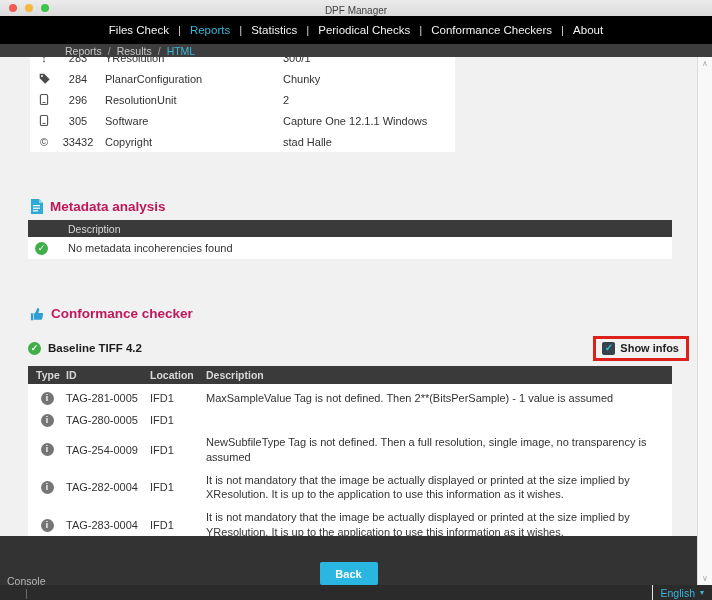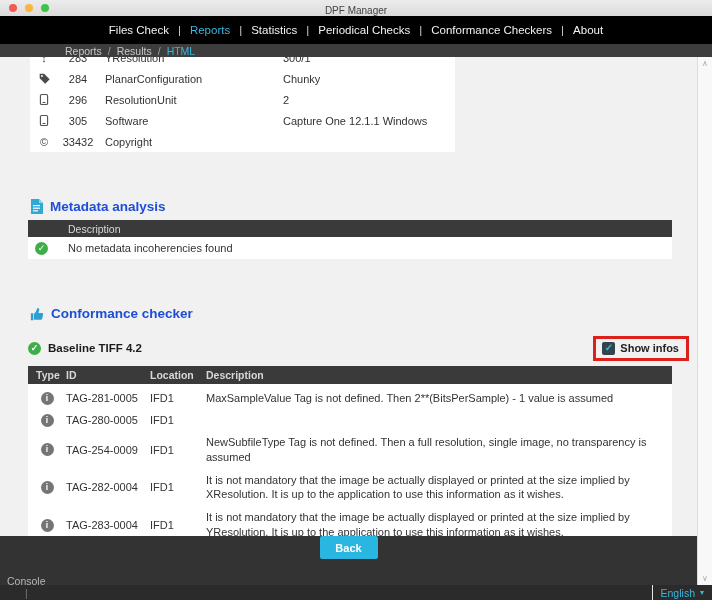--- a/index.html
+++ b/index.html
@@ -35,21 +35,21 @@
   
   .tagtable-clip { margin-left:30px; width:425px; height:95px; overflow:hidden; }
   .tagtable { margin-top:-10px; background:#fff; }
   .tagrow { display:flex; align-items:center; height:21px; font-size:11px; color:#333; }
   .tag-icon-cell { width:28px; display:flex; justify-content:center; color:#4a4a4a; font-size:11px; }
   .tag-id-cell { width:40px; text-align:center; }
   .tag-name-cell { width:185px; padding-left:7px; }
   .tag-value-cell { flex:1; }
 
   
-  .sec-heading { display:flex; align-items:center; gap:7px; margin-left:30px; font-size:13.5px; font-weight:bold; color:#1d4ed8; }
+  .sec-heading { display:flex; align-items:center; gap:7px; margin-left:30px; font-size:13.5px; font-weight:bold; color:#be185d; }
   .heading-meta { margin-top:47px; }
   .heading-conf { margin-top:47px; }
 
   
   .thead-bar { margin:6px 0 0 28px; width:644px; height:17px; background:#3a3a3a; color:#d8d8d8;
     font-size:10.5px; font-weight:bold; display:flex; align-items:center; }
   .thead-desc { padding-left:40px; font-weight:normal; }
 
   .meta-row { margin-left:28px; width:644px; height:22px; background:#fff; display:flex; align-items:center; font-size:11px; color:#333; }
   .meta-row .circle { margin-left:7px; }
@@ -73,21 +73,21 @@
   .conf-header { margin:5px 0 0 28px; width:644px; height:18px; background:#3a3a3a; color:#d8d8d8;
     font-size:10.5px; font-weight:bold; display:grid; grid-template-columns:38px 84px 56px 1fr; align-items:center; }
   .conf-header .c-type { padding-left:8px; }
   .conf-body { margin-left:28px; width:644px; background:#fff; padding:3px 0 8px 0; }
   .conf-row { display:grid; grid-template-columns:38px 84px 56px 1fr; align-items:center; font-size:11px; color:#333; padding:4px 0; }
   .conf-row .c-type { display:flex; justify-content:center; }
   .conf-row .c-desc { line-height:1.35; }
 
   
   .footer { position:absolute; top:536px; left:0; width:697px; height:49px; background:#333;
-    display:flex; align-items:flex-start; justify-content:center; }
+    display:flex; align-items:flex-end; justify-content:center; }
   .back-btn { background:#29b7e2; border:none; color:#fff; font-weight:bold; font-size:11px;
     width:58px; height:23px; border-radius:2px; cursor:pointer; font-family:"Liberation Sans", sans-serif; }
 
   
   .statusbar { position:absolute; top:585px; left:0; width:712px; height:15px; background:#2b2b2b;
     display:flex; align-items:center; justify-content:space-between; font-size:10.5px; color:#b5b5b5; }
   .status-left { display:flex; align-items:center;flex-direction:column; }
   .status-left a { color:#b5b5b5; text-decoration:none; padding:0 7px; cursor:pointer; }
   .status-sep { color:#777; }
   .lang-box { display:flex; align-items:center; gap:5px; border-left:1px solid #e6e6e6; padding:0 8px; height:15px; cursor:pointer; }
@@ -177,20 +177,21 @@
             </svg>
         </span>
         <span class="tag-id-cell">305</span>
         <span class="tag-name-cell">Software</span>
         <span class="tag-value-cell">Capture One 12.1.1 Windows</span>
       </div>
       <div class="tagrow">
         <span class="tag-icon-cell">©</span>
         <span class="tag-id-cell">33432</span>
         <span class="tag-name-cell">Copyright</span>
+        <span class="tag-value-cell">stad Halle</span>
       </div>
     </div>
   </div>
 
   <div class="sec-heading heading-meta">
     <span>
       <svg class="svg-ico" width="13" height="15" viewBox="0 0 13 15">
           <path d="M1 0 h8 l4 4 v11 h-12 z" fill="#2fa9d6"></path>
           <path d="M9 0 l4 4 h-4 z" fill="#8ed6ec"></path>
           <rect x="3" y="6" width="7" height="1.2" fill="#fff"></rect>

